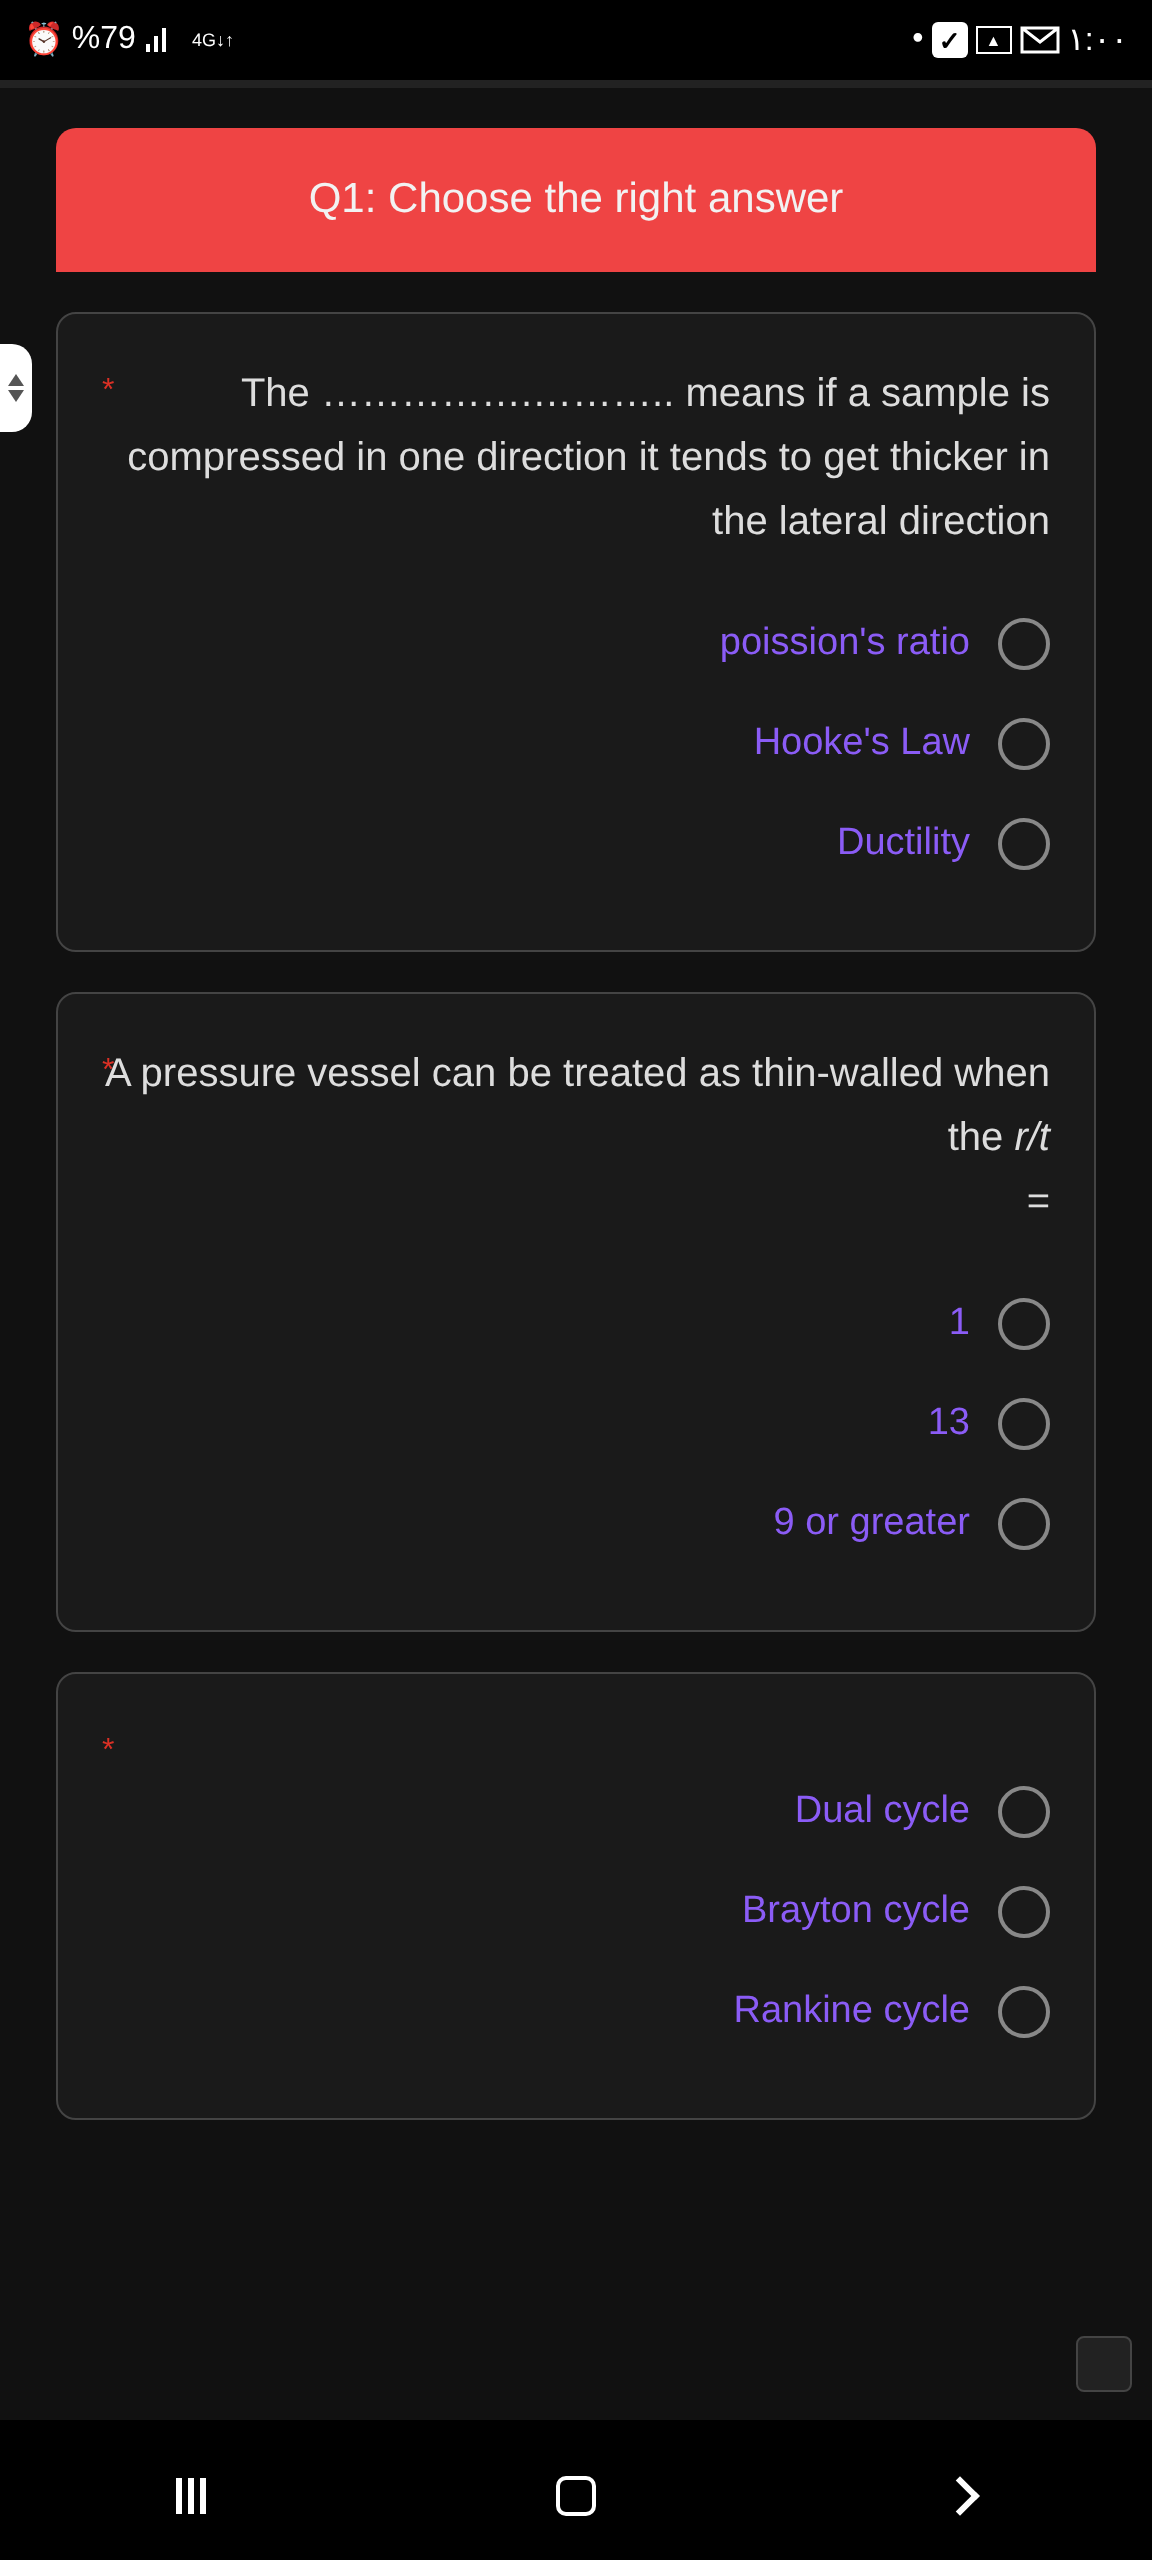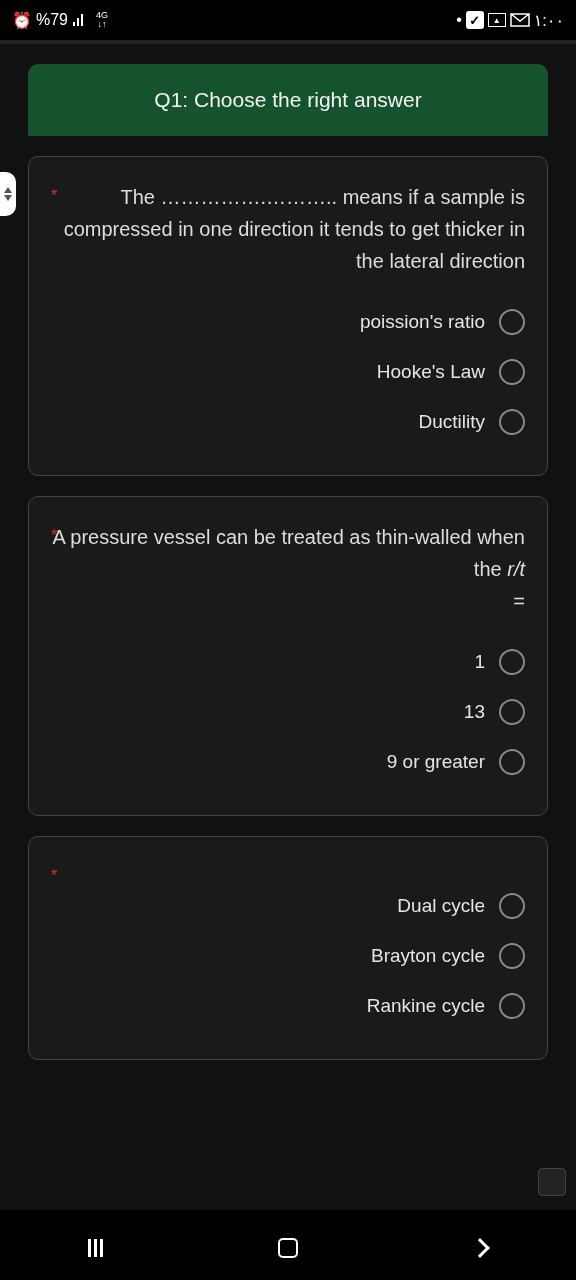--- a/index.html
+++ b/index.html
@@ -22,33 +22,33 @@
       color: #fff;
       font-size: 16px;
     }
     .status-left, .status-right {
       display: flex;
       align-items: center;
       gap: 4px;
     }
     .status-left span, .status-right span { display: inline-flex; align-items: center; }
     .signal-group { display: flex; align-items: baseline; gap: 1px; }
-    .net-label { font-size: 9px; line-height: 1; margin-left: 4px; display: flex; flex-direction: column; }
+    .net-label { font-size: 9px; line-height: 1; margin-left: 4px; display: flex; flex-direction: row; }
     .divider {
       height: 4px;
       background: #222;
     }
     .content {
       padding: 20px 28px 0;
       background: #111;
       height: calc(100% - 44px - 70px);
       overflow: hidden;
     }
     .header {
-      background: #14532d;
+      background: #ef4444;
       border-radius: 10px 10px 0 0;
       padding: 24px 12px;
       text-align: center;
       font-size: 21px;
       color: #f2f2f2;
     }
     .question-card {
       background: #1a1a1a;
       border: 1px solid #444;
       border-radius: 10px;
@@ -75,21 +75,21 @@
     }
     .q-text-italic { font-style: italic; text-align: right; }
     .option-row {
       display: flex;
       justify-content: flex-end;
       align-items: center;
       gap: 14px;
       padding: 12px 0;
       font-size: 19px;
     }
-    .option-label { color: #e5e5e5; }
+    .option-label { color: #8b5cf6; }
     .radio-circle {
       width: 26px;
       height: 26px;
       border: 2.5px solid #888;
       border-radius: 50%;
       flex-shrink: 0;
     }
     .side-tab {
       position: absolute;
       left: 0;

